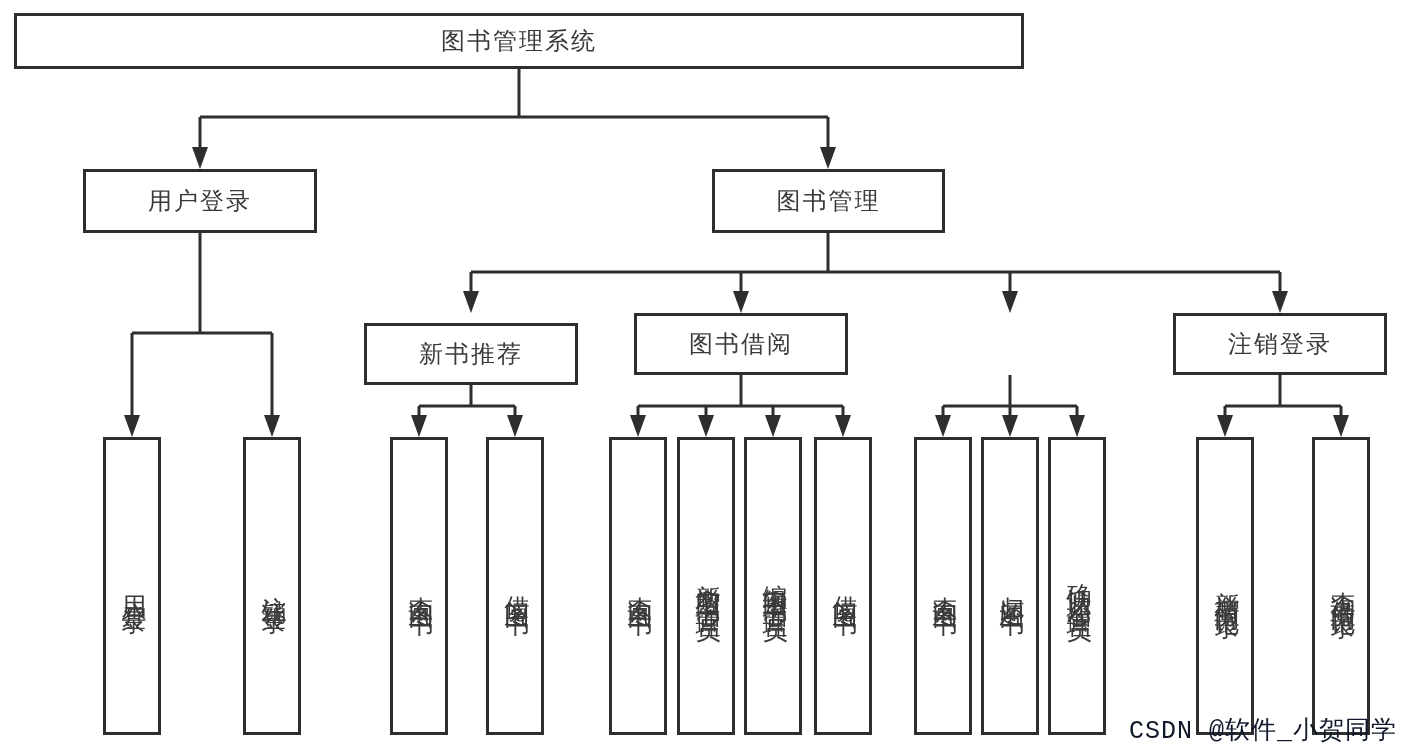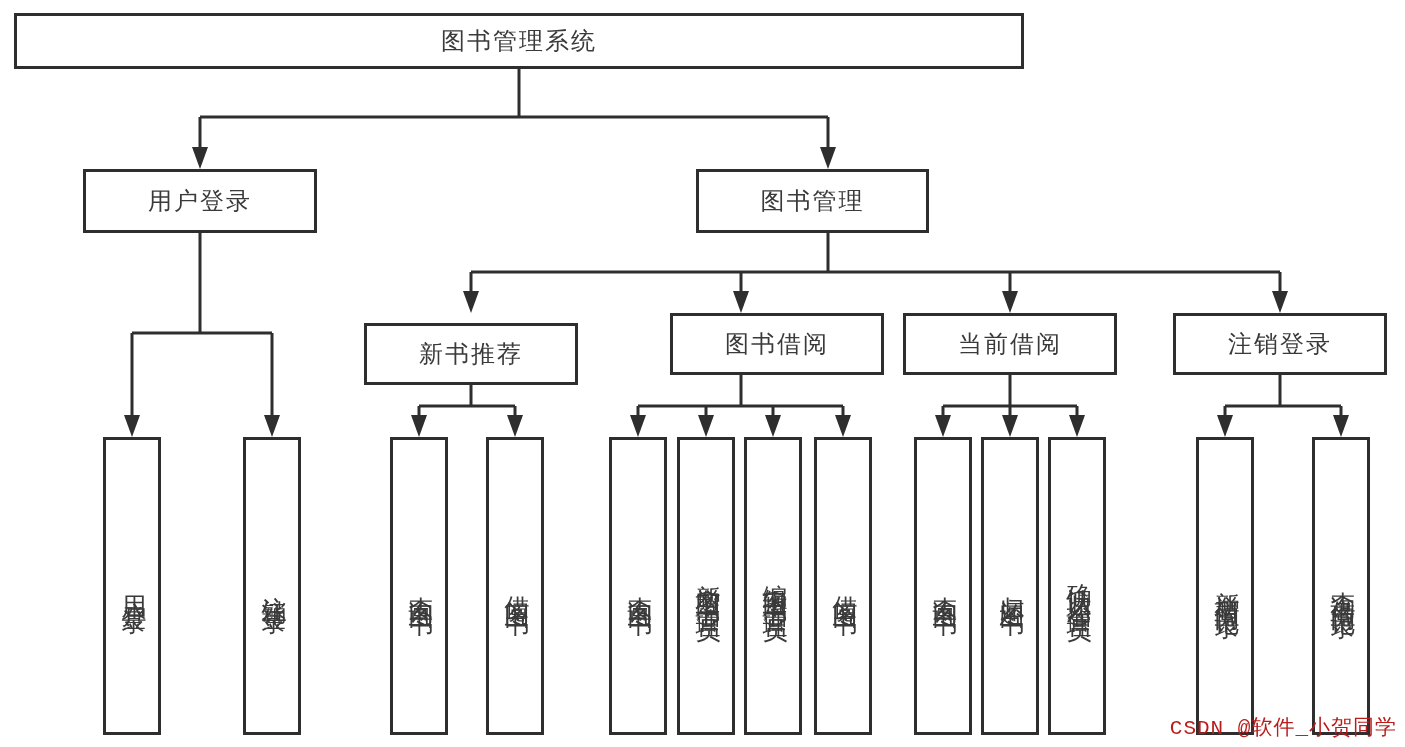--- a/index.html
+++ b/index.html
@@ -23,21 +23,21 @@
     font-size:24px;color:#3a3a3a;letter-spacing:2px;white-space:nowrap;
   }
   .vbox{border-width:3px;}
   .vbox .vlabel{
     writing-mode:vertical-rl;
     font-size:25px;color:#3a3a3a;letter-spacing:5px;line-height:1;
     white-space:nowrap;
   }
   .watermark{
     position:absolute;top:713px;right:8px;z-index:2;
-    font-size:21px;color:#b91c1c;letter-spacing:1px;white-space:nowrap;
+    font-size:25px;color:#0f172a;letter-spacing:1px;white-space:nowrap;
   }
 </style>
 </head>
 <body>
 
 <div class="canvas">
 
   <svg class="connectors" width="1405" height="747" viewBox="0 0 1405 747">
     <g stroke="#2e2e2e" stroke-width="3" fill="none">
 
@@ -78,32 +78,29 @@
     </g>
   </svg>
 
   <div class="box hbox" style="left:14px;top:13px;width:1010px;height:56px">
     <span class="label">图书管理系统</span>
   </div>
 
   <div class="box hbox" style="left:83px;top:169px;width:234px;height:64px">
     <span class="label">用户登录</span>
   </div>
-  <div class="box hbox" style="left:696px;top:169px;width:233px;height:64px">
+  <div class="box hbox" style="left:712px;top:169px;width:233px;height:64px">
     <span class="label">图书管理</span>
   </div>
 
   <div class="box hbox" style="left:364px;top:323px;width:214px;height:62px">
     <span class="label">新书推荐</span>
   </div>
-  <div class="box hbox" style="left:670px;top:313px;width:214px;height:62px">
+  <div class="box hbox" style="left:634px;top:313px;width:214px;height:62px">
     <span class="label">图书借阅</span>
-  </div>
-  <div class="box hbox" style="left:903px;top:313px;width:214px;height:62px">
-    <span class="label">当前借阅</span>
   </div>
   <div class="box hbox" style="left:1173px;top:313px;width:214px;height:62px">
     <span class="label">注销登录</span>
   </div>
 
   <div class="box vbox" style="left:103px;top:437px;width:58px;height:298px">
     <span class="vlabel">用户登录</span>
   </div>
   <div class="box vbox" style="left:243px;top:437px;width:58px;height:298px">
     <span class="vlabel">注销登录</span>

